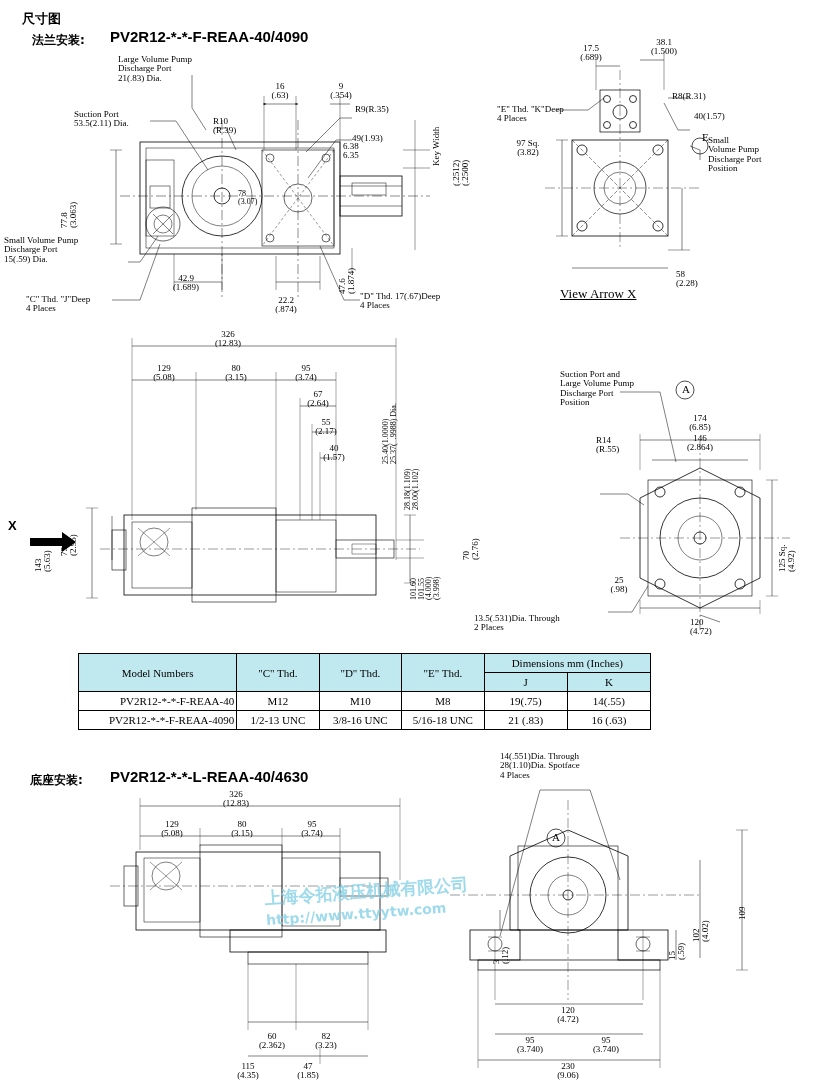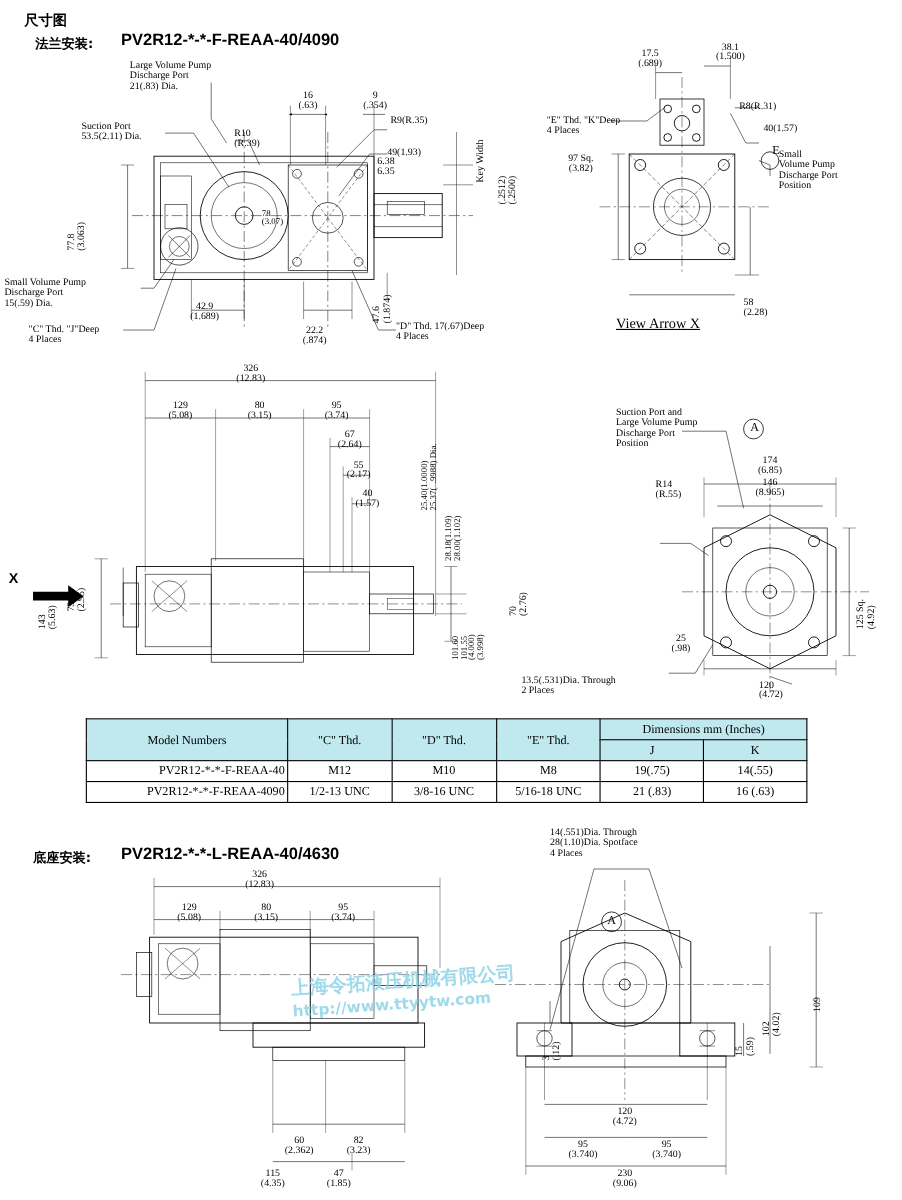--- a/index.html
+++ b/index.html
@@ -13,21 +13,21 @@
   }
   .lbl{position:absolute;font-size:9px;line-height:1.05;white-space:pre;}
   .lbl.c{text-align:center;}
   .vert{position:absolute;font-size:9px;line-height:1.05;white-space:pre;
         writing-mode:vertical-rl;transform:rotate(180deg);}
   .title-cn{position:absolute;font-family:"DejaVu Sans",sans-serif;font-size:13px;font-weight:bold;}
   .title-model{position:absolute;font-family:"Liberation Sans",sans-serif;font-size:15px;font-weight:bold;letter-spacing:0px;}
   .hdr{position:absolute;font-family:"DejaVu Sans",sans-serif;font-size:12px;font-weight:bold;}
   svg{position:absolute;left:0;top:0;}
   table.specs{
-    position:absolute;left:78px;top:653px;width:656px;
+    position:absolute;left:78px;top:653px;width:573px;
     border-collapse:collapse;font-size:11px;
   }
   table.specs th, table.specs td{
     border:1px solid #000;text-align:center;padding:3px 2px;font-weight:normal;
     font-family:"Liberation Serif",serif;
   }
   table.specs th{background:#bfe9ef;font-weight:normal;}
   table.specs td.model{text-align:right;padding-left:6px;}
   .watermark{
     position:absolute;left:265px;top:880px;
@@ -284,21 +284,21 @@
 
 <div class="title-cn" style="left:22px;top:10px;">尺寸图</div>
 <div class="hdr" style="left:32px;top:32px;">法兰安装:</div>
 <div class="title-model" style="left:110px;top:28px;">PV2R12-*-*-F-REAA-40/4090</div>
 
 <div class="lbl" style="left:118px;top:55px;">Large Volume Pump
 Discharge Port
 21(.83) Dia.</div>
 <div class="lbl" style="left:74px;top:110px;">Suction Port
 53.5(2.11) Dia.</div>
-<div class="lbl" style="left:4px;top:252px;">Small Volume Pump
+<div class="lbl" style="left:4px;top:236px;">Small Volume Pump
 Discharge Port
 15(.59) Dia.</div>
 <div class="lbl" style="left:26px;top:295px;">"C" Thd. "J"Deep
 4 Places</div>
 <div class="lbl" style="left:360px;top:292px;">"D" Thd. 17(.67)Deep
 4 Places</div>
 <div class="lbl" style="left:213px;top:117px;">R10
 (R.39)</div>
 <div class="lbl" style="left:355px;top:105px;">R9(R.35)</div>
 <div class="lbl c" style="left:262px;top:82px;width:36px;text-align:center;">16
@@ -372,21 +372,21 @@
 <div class="big-x" style="left:8px;top:518px;">X</div>
 
 <div class="lbl" style="left:560px;top:370px;">Suction Port and
 Large Volume Pump
 Discharge Port
 Position</div>
 <div class="lbl" style="left:682px;top:384px;font-size:11px;">A</div>
 <div class="lbl c" style="left:670px;top:414px;width:60px;">174
 (6.85)</div>
 <div class="lbl c" style="left:670px;top:434px;width:60px;">146
-(8.965)</div>
+(2.864)</div>
 <div class="vert" style="left:778px;top:514px;height:58px;">125 Sq.
 (4.92)</div>
 <div class="lbl" style="left:690px;top:618px;">120
 (4.72)</div>
 <div class="lbl c" style="left:604px;top:576px;width:30px;">25
 (.98)</div>
 <div class="lbl" style="left:596px;top:436px;">R14
 (R.55)</div>
 <div class="lbl" style="left:474px;top:614px;">13.5(.531)Dia. Through
 2 Places</div>

